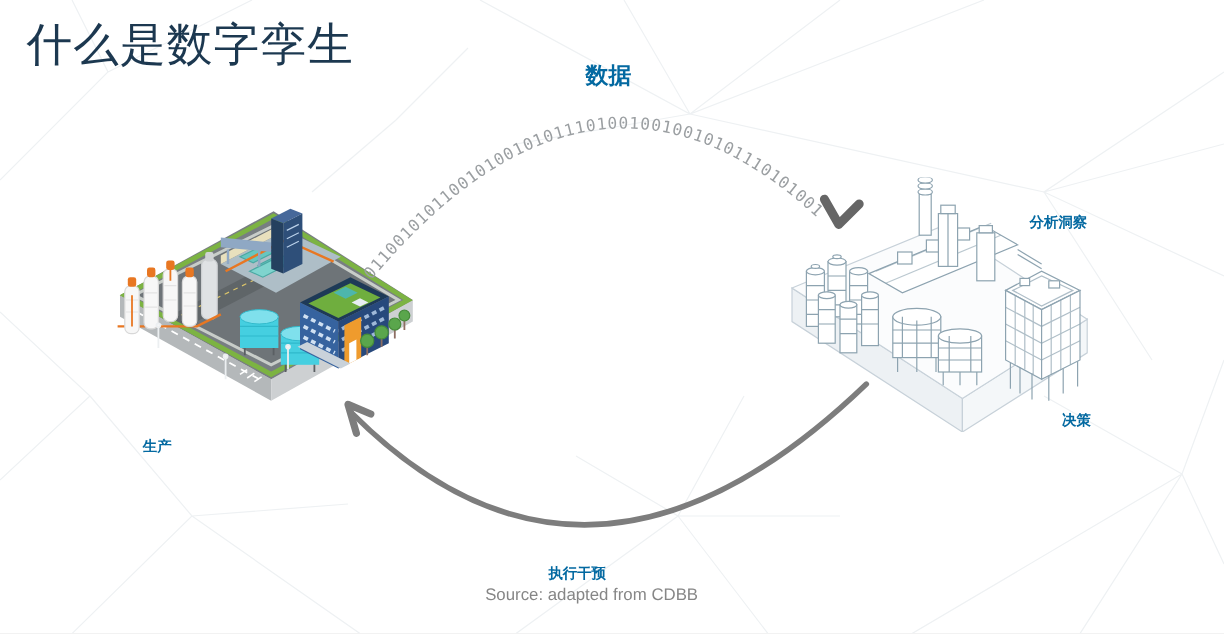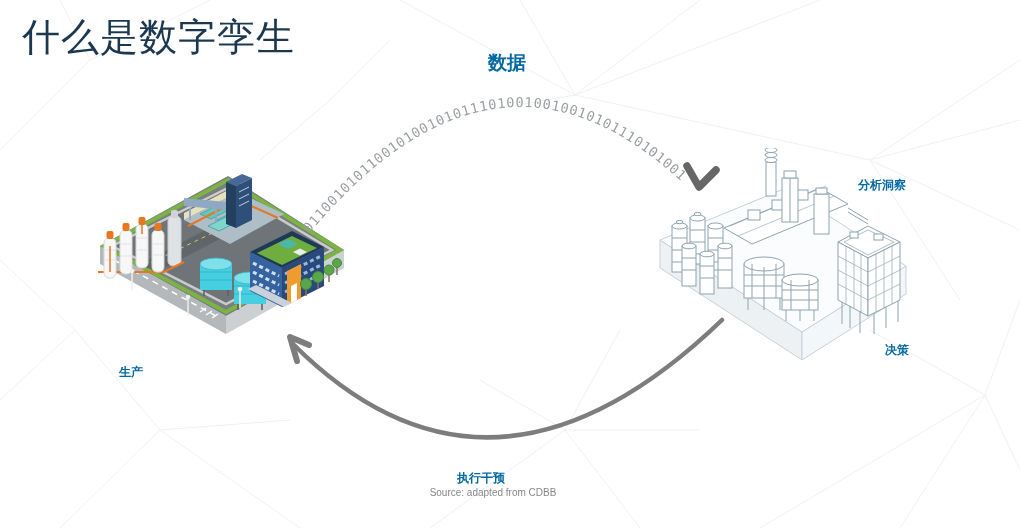--- a/index.html
+++ b/index.html
@@ -15,21 +15,21 @@
   }
   .cyan{color:#0369a1;font-weight:bold;}
   .flow-label{position:absolute;font-size:12px;z-index:6;white-space:nowrap;}
   .center-x{transform:translateX(-50%);}
   .twin-label{
     position:absolute;width:150px;text-align:center;z-index:6;
     font-size:17.5px;line-height:23px;
   }
   .source{
     position:absolute;left:493px;top:487px;transform:translateX(-50%);
-    font-size:10px;color:#868686;z-index:6;white-space:nowrap;
+    font-size:14px;color:#868686;z-index:6;white-space:nowrap;
   }
   .mesh{position:absolute;left:0;top:0;z-index:0;}
   .art{position:absolute;z-index:1;}
   .overlay{position:absolute;z-index:3;}
   .bin-text{
     font-family:"DejaVu Sans Mono","Liberation Mono",monospace;
     font-size:13.5px;fill:#9b9fa2;letter-spacing:1px;
   }
 </style>
 </head>

